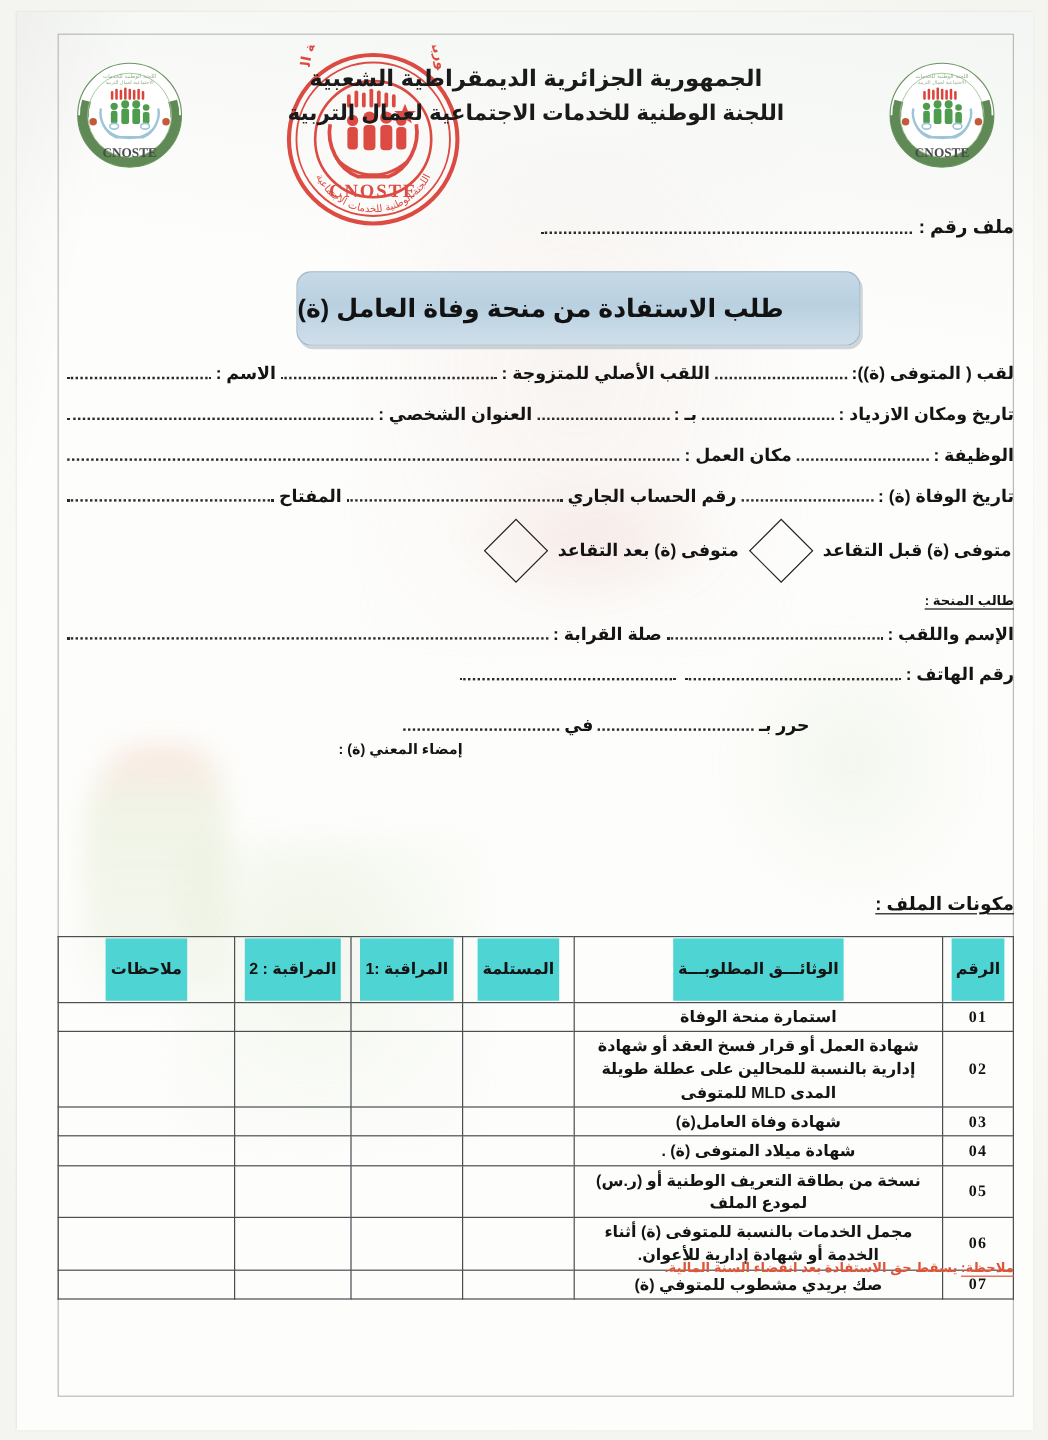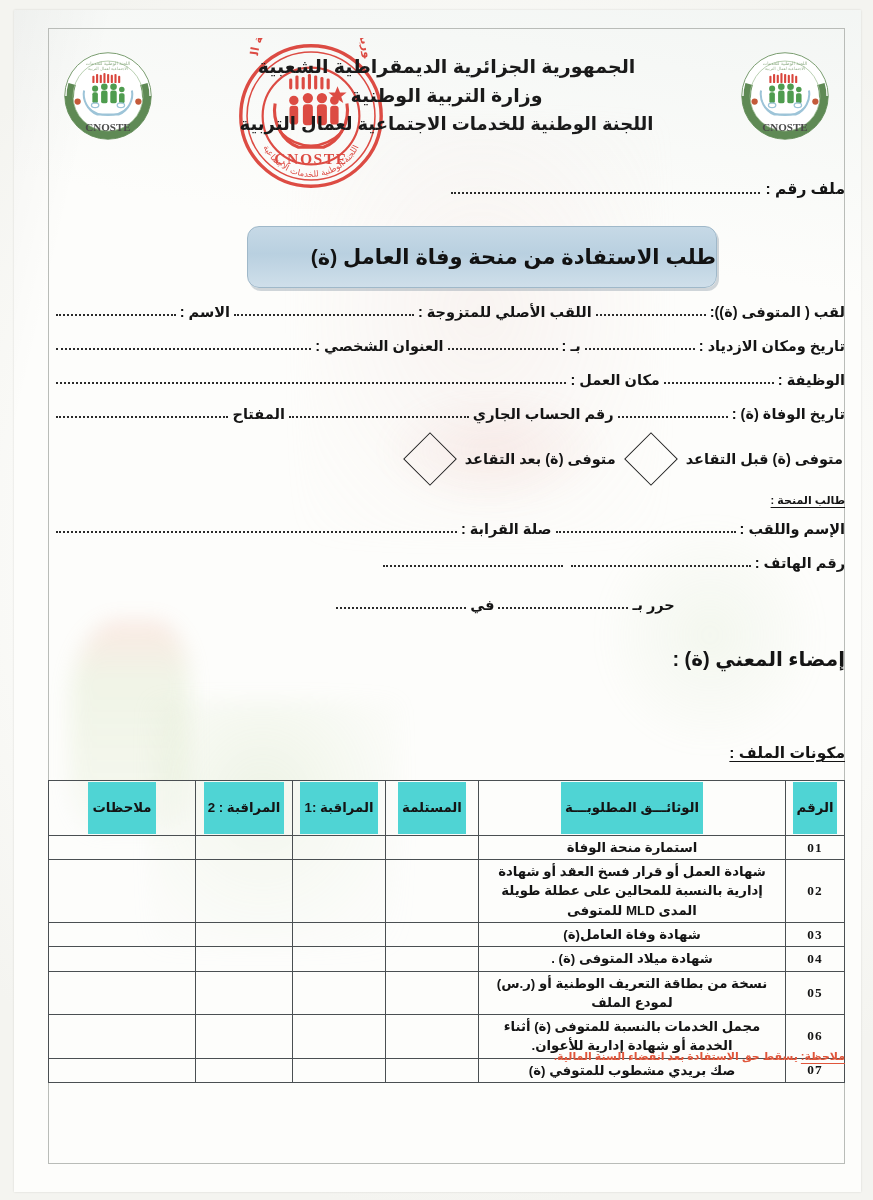--- a/index.html
+++ b/index.html
@@ -116,21 +116,21 @@
 
   
   .titleplate {
     position: absolute;
     right: 128px; top: 198px;
     width: 468px; height: 60px;
     background: linear-gradient(180deg, #c6d9e6 0%, #b9d0e0 45%, #cfdfea 100%);
     border: 1px solid #9fb8c9;
     border-radius: 12px;
     box-shadow: 2px 3px 0 rgba(150,165,175,0.45);
-    display: flex; align-items: center; justify-content: flex-start;
+    display: flex; align-items: center; justify-content: flex-end;
   }
   .titleplate span {
     font-size: 21px; font-weight: bold; color: #121212;
   }
 
   
   .form { position: absolute; left: 4px; right: 0; top: 276px; }
   .frow {
     display: flex; align-items: flex-end;
     font-size: 14.5px; font-weight: bold; color: #141414;
@@ -166,22 +166,22 @@
     margin: 2px 0 14px 0;
   }
 
   .closing {
     display: flex; align-items: flex-end; justify-content: center;
     font-size: 14.5px; font-weight: bold; color: #141414;
     margin-top: 26px; padding-left: 110px;
   }
   .closing .fill { flex: 0 0 130px; }
   .signature {
-    font-size: 20px; font-weight: bold; color: #141414;
-    text-align: right; margin-top: 34px; padding-left: 230px;
+    font-size: 12px; font-weight: bold; color: #141414;
+    text-align: left; margin-top: 4px; padding-left: 230px;
   }
 
   
   .comp-title {
     position: absolute; right: 0; top: 716px;
     font-size: 15.5px; font-weight: bold; color: #141414;
     text-decoration: underline; text-underline-offset: 3px;
   }
 
   table.docs {
@@ -350,21 +350,20 @@
             <rect x="62.3" y="43.5" width="5.4" height="12" rx="2"></rect>
         </g>
         <path d="M27 42 C25 53 31 66 42 70 L58 70 C69 66 75 53 73 42" fill="none" stroke="#d9342b" stroke-width="2"></path>
         <path d="M30 60 C36 66 43 69 50 69 C57 69 64 66 70 60" fill="none" stroke="#d9342b" stroke-width="1.5"></path>
         <polygon points="67,31 68.6,35 72.8,35 69.4,37.6 70.7,41.6 67,39.2 63.3,41.6 64.6,37.6 61.2,35 65.4,35" fill="#d9342b"></polygon>
         <text x="50" y="81" font-size="10" text-anchor="middle" fill="#d9342b" font-family="'Liberation Serif',serif" font-weight="bold" letter-spacing="1">CNOSTE</text>
       </svg>
 
       <div class="head-titles">
         <div>الجمهورية الجزائرية الديمقراطية الشعبية</div>
-        <div>وزارة التربية الوطنية</div>
         <div class="l3">اللجنة الوطنية للخدمات الاجتماعية لعمال التربية</div>
       </div>
     </div>
 
     <div class="filebox">
       <div class="fileline">
         <span class="lbl">ملف رقم :</span>
         <span class="dots"></span>
       </div>
     </div>

